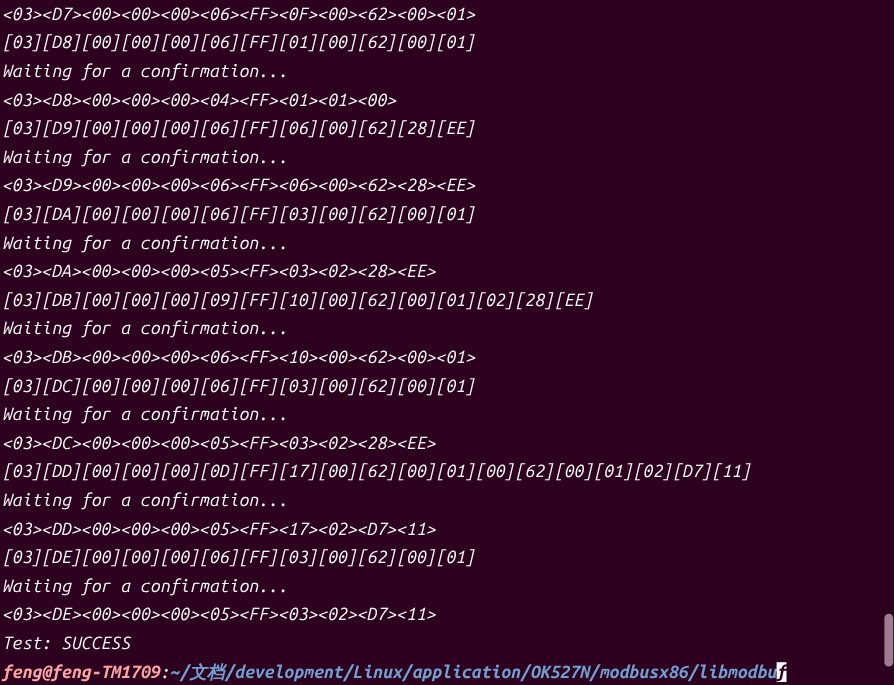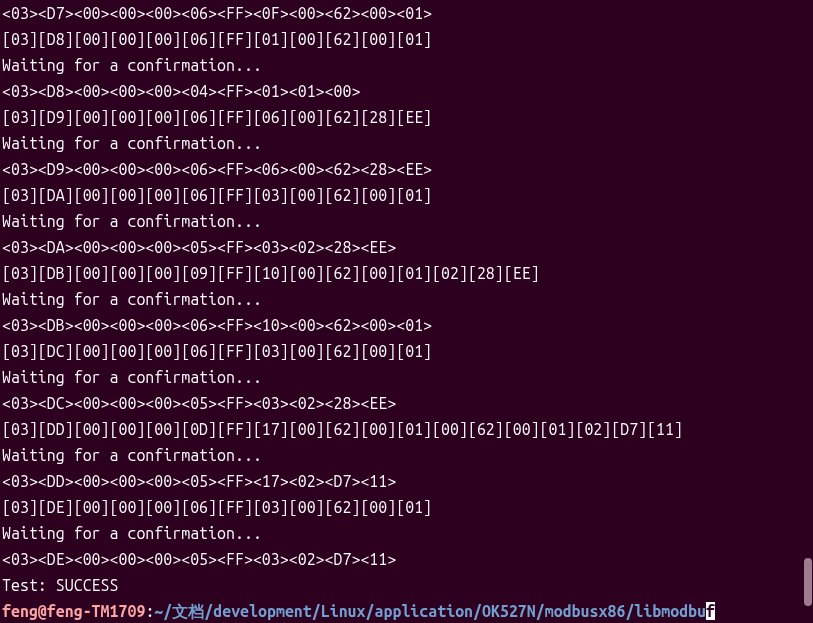--- a/index.html
+++ b/index.html
@@ -1,18 +1,19 @@
 <!DOCTYPE html>
 <html><head>
   <meta charset="utf-8">
   <style>
     * {
       margin: 0;
       padding: 0;
       box-sizing: border-box;
+      font-style: italic;
     }
     body {
       background-color: #2c001e;
       width: 813px;
       height: 623px;
       font-family: 'Ubuntu Mono', 'DejaVu Sans Mono', 'Courier New', monospace;
       font-size: 16px;
       line-height: 26px;
       color: #ffffff;
       overflow: hidden;

